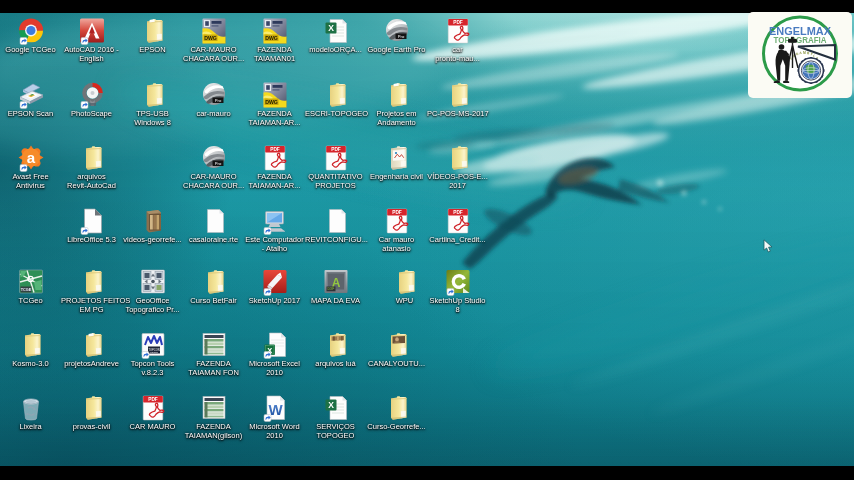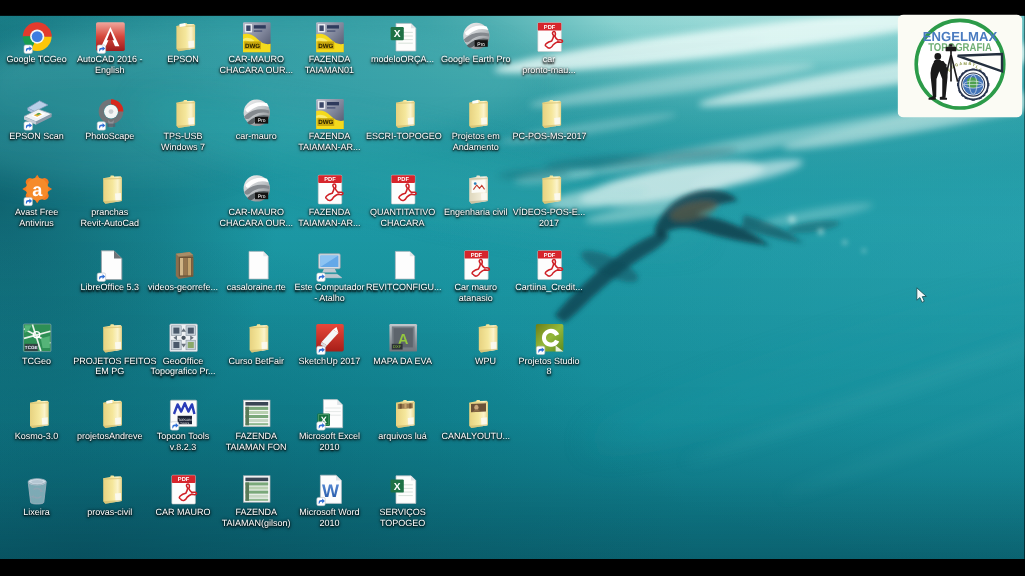--- a/index.html
+++ b/index.html
@@ -358,21 +358,21 @@
             </linearGradient>
           </defs>
           <path d="M9 4.6 L14.8 3.4 L15.3 2.3 L17.6 2.3 L18.1 3.1 L23.6 2.9 L24.6 4.1 L24.6 23.4 L10.8 25.7 L9 23.7 Z" fill="url(#fgy)"></path>
           <path d="M9 4.6 L24.6 4.1 L24.6 5.1 L9 5.7 Z" fill="#d9c478" opacity="0.75"></path>
           <path d="M18.8 17.3 L23.8 16.8 L23.8 23.5 L19.3 24.2 Z" fill="#fbfaf2" opacity="0.9"></path>
           <path d="M9 23.7 L10.8 25.7 L24.6 23.4 L24.6 22.6 Z" fill="#cdb86d" opacity="0.65"></path>
         </svg>
       </div>
       <div class="lb">
         <div class="ln">TPS-USB</div>
-        <div class="ln">Windows 7</div>
+        <div class="ln">Windows 8</div>
       </div>
     </div>
 <div class="icon" style="left:183px;top:81px">
       <div class="ig">
         <svg width="30" height="28" viewBox="0 0 30 28">
           <defs>
             <linearGradient id="eag" x1="0" y1="0" x2="0.7" y2="1">
               <stop offset="0" stop-color="#f5f5f5"></stop>
               <stop offset="0.55" stop-color="#c2c6c9"></stop>
               <stop offset="1" stop-color="#85898d"></stop>
@@ -511,21 +511,21 @@
               <stop offset="1" stop-color="#e8d487"></stop>
             </linearGradient>
           </defs>
           <path d="M9 4.6 L14.8 3.4 L15.3 2.3 L17.6 2.3 L18.1 3.1 L23.6 2.9 L24.6 4.1 L24.6 23.4 L10.8 25.7 L9 23.7 Z" fill="url(#fgy)"></path>
           <path d="M9 4.6 L24.6 4.1 L24.6 5.1 L9 5.7 Z" fill="#d9c478" opacity="0.75"></path>
           <path d="M18.8 17.3 L23.8 16.8 L23.8 23.5 L19.3 24.2 Z" fill="#fbfaf2" opacity="0.9"></path>
           <path d="M9 23.7 L10.8 25.7 L24.6 23.4 L24.6 22.6 Z" fill="#cdb86d" opacity="0.65"></path>
         </svg>
       </div>
       <div class="lb">
-        <div class="ln">pranchas</div>
+        <div class="ln">arquivos</div>
         <div class="ln">Revit-AutoCad</div>
       </div>
     </div>
 <div class="icon" style="left:183px;top:144px">
       <div class="ig">
         <svg width="30" height="28" viewBox="0 0 30 28">
           <defs>
             <linearGradient id="eag" x1="0" y1="0" x2="0.7" y2="1">
               <stop offset="0" stop-color="#f5f5f5"></stop>
               <stop offset="0.55" stop-color="#c2c6c9"></stop>
@@ -563,21 +563,21 @@
       <div class="ig">
         <svg width="30" height="28" viewBox="0 0 30 28">
           <path d="M6 2 h18 q0.8 0 0.8 0.8 V25.2 q0 0.8 -0.8 0.8 h-18 q-0.8 0 -0.8-0.8 V2.8 q0-0.8 0.8-0.8 Z" fill="#fdfdfd" stroke="#c9c9c9" stroke-width="0.5"></path>
           <rect x="5.2" y="2" width="19.6" height="6.5" rx="0.8" fill="#d6252c"></rect>
           <text x="15" y="7" font-family="Liberation Sans,sans-serif" font-size="4.8" font-weight="bold" fill="#fff" text-anchor="middle">PDF</text>
           <path d="M12.2 21.5 q-1.6-0.6 0-2.2 q1.8-1.6 4.6-2.2 q1.4-2.6 1.6-4.4 q-1.8-2.2 -0.4-3.2 q1.4-0.8 1.8 1.2 q0.2 1.2-0.4 2.6 q0.8 1.8 2.4 3 q4-0.6 4 1 q0 1.6-4.2 0.6 q-2 0.8-3.6 2.4 q-1 2-2.4 2.6 q-2 0.8-3.4-1.4" fill="none" stroke="#cf2026" stroke-width="1.3"></path>
         </svg>
       </div>
       <div class="lb">
         <div class="ln">QUANTITATIVO</div>
-        <div class="ln">CHACARA</div>
+        <div class="ln">PROJETOS</div>
       </div>
     </div>
 <div class="icon" style="left:366px;top:144px">
       <div class="ig">
         <svg width="30" height="28" viewBox="0 0 30 28">
           <defs>
             <linearGradient id="fgp" x1="0" y1="0" x2="1" y2="0">
               <stop offset="0" stop-color="#ddd6bc"></stop>
               <stop offset="0.55" stop-color="#efe9d4"></stop>
               <stop offset="0.8" stop-color="#faf7ec"></stop>
@@ -896,21 +896,21 @@
           <rect x="3.5" y="2" width="23" height="23" rx="1.5" fill="url(#cag)"></rect>
           <path d="M22 12 a7.5 7.5 0 1 0 0 6 l-3.4-1.4 a4 4 0 1 1 0-3.2 Z" transform="translate(1,-1.5)" fill="#fff"></path>
           <path d="M20 20 l6.5 5 h-6.5 Z" fill="#e9f0dc"></path>
           <g>
             <rect x="4" y="20.5" width="7" height="7" rx="1.4" fill="#fff" stroke="#b9bfc6" stroke-width="0.5"></rect>
             <path d="M5.6 26.2 L5.6 24.2 q0-1.5 2-1.5 l0.9 0 0-1.2 2.2 2 -2.2 2 0-1.3 -1.1 0 q-0.8 0-0.8 0.8 z" fill="#2f6fd6"></path>
           </g>
         </svg>
       </div>
       <div class="lb">
-        <div class="ln">Projetos Studio</div>
+        <div class="ln">SketchUp Studio</div>
         <div class="ln">8</div>
       </div>
     </div>
 <div class="icon" style="left:0px;top:331px">
       <div class="ig">
         <svg width="30" height="28" viewBox="0 0 30 28">
           <defs>
             <linearGradient id="fgy" x1="0" y1="0" x2="1" y2="0">
               <stop offset="0" stop-color="#e7d280"></stop>
               <stop offset="0.5" stop-color="#f5e79c"></stop>
@@ -1168,20 +1168,41 @@
             <line x1="11" y1="16" x2="23" y2="16"></line>
             <line x1="11" y1="19" x2="23" y2="19"></line>
           </g>
           <rect x="4.5" y="5.5" width="11" height="11" rx="1" fill="#1e7145"></rect>
           <text x="10" y="14" font-family="Liberation Sans,sans-serif" font-size="8.5" font-weight="bold" fill="#fff" text-anchor="middle">X</text>
         </svg>
       </div>
       <div class="lb">
         <div class="ln">SERVIÇOS</div>
         <div class="ln">TOPOGEO</div>
+      </div>
+    </div>
+<div class="icon" style="left:366px;top:394px">
+      <div class="ig">
+        <svg width="30" height="28" viewBox="0 0 30 28">
+          <defs>
+            <linearGradient id="fgy" x1="0" y1="0" x2="1" y2="0">
+              <stop offset="0" stop-color="#e7d280"></stop>
+              <stop offset="0.5" stop-color="#f5e79c"></stop>
+              <stop offset="0.78" stop-color="#fcf4cc"></stop>
+              <stop offset="1" stop-color="#e8d487"></stop>
+            </linearGradient>
+          </defs>
+          <path d="M9 4.6 L14.8 3.4 L15.3 2.3 L17.6 2.3 L18.1 3.1 L23.6 2.9 L24.6 4.1 L24.6 23.4 L10.8 25.7 L9 23.7 Z" fill="url(#fgy)"></path>
+          <path d="M9 4.6 L24.6 4.1 L24.6 5.1 L9 5.7 Z" fill="#d9c478" opacity="0.75"></path>
+          <path d="M18.8 17.3 L23.8 16.8 L23.8 23.5 L19.3 24.2 Z" fill="#fbfaf2" opacity="0.9"></path>
+          <path d="M9 23.7 L10.8 25.7 L24.6 23.4 L24.6 22.6 Z" fill="#cdb86d" opacity="0.65"></path>
+        </svg>
+      </div>
+      <div class="lb">
+        <div class="ln">Curso-Georrefe...</div>
       </div>
     </div>
 <div id="logo">
 <svg width="104" height="86" viewBox="0 0 104 86">
 <rect x="0" y="0" width="104" height="86" rx="5" fill="#fbfbf4"></rect>
 <circle cx="52" cy="41.5" r="36.5" fill="#ffffff" stroke="#2c9b49" stroke-width="3"></circle>
 <text x="52" y="22.5" font-family="Liberation Sans,sans-serif" font-size="11" font-weight="bold" fill="#4a7bc0" text-anchor="middle" textLength="62" lengthAdjust="spacingAndGlyphs">ENGELMAX</text>
 <text x="52" y="30.5" font-family="Liberation Sans,sans-serif" font-size="9.5" font-weight="bold" fill="#6fae74" text-anchor="middle" textLength="53" lengthAdjust="spacingAndGlyphs">TOPOGRAFIA</text>
 
 <path d="M50 34.5 L87 33 L87 47.5 Z" fill="#fdfdfa" stroke="#232f3e" stroke-width="2"></path>

